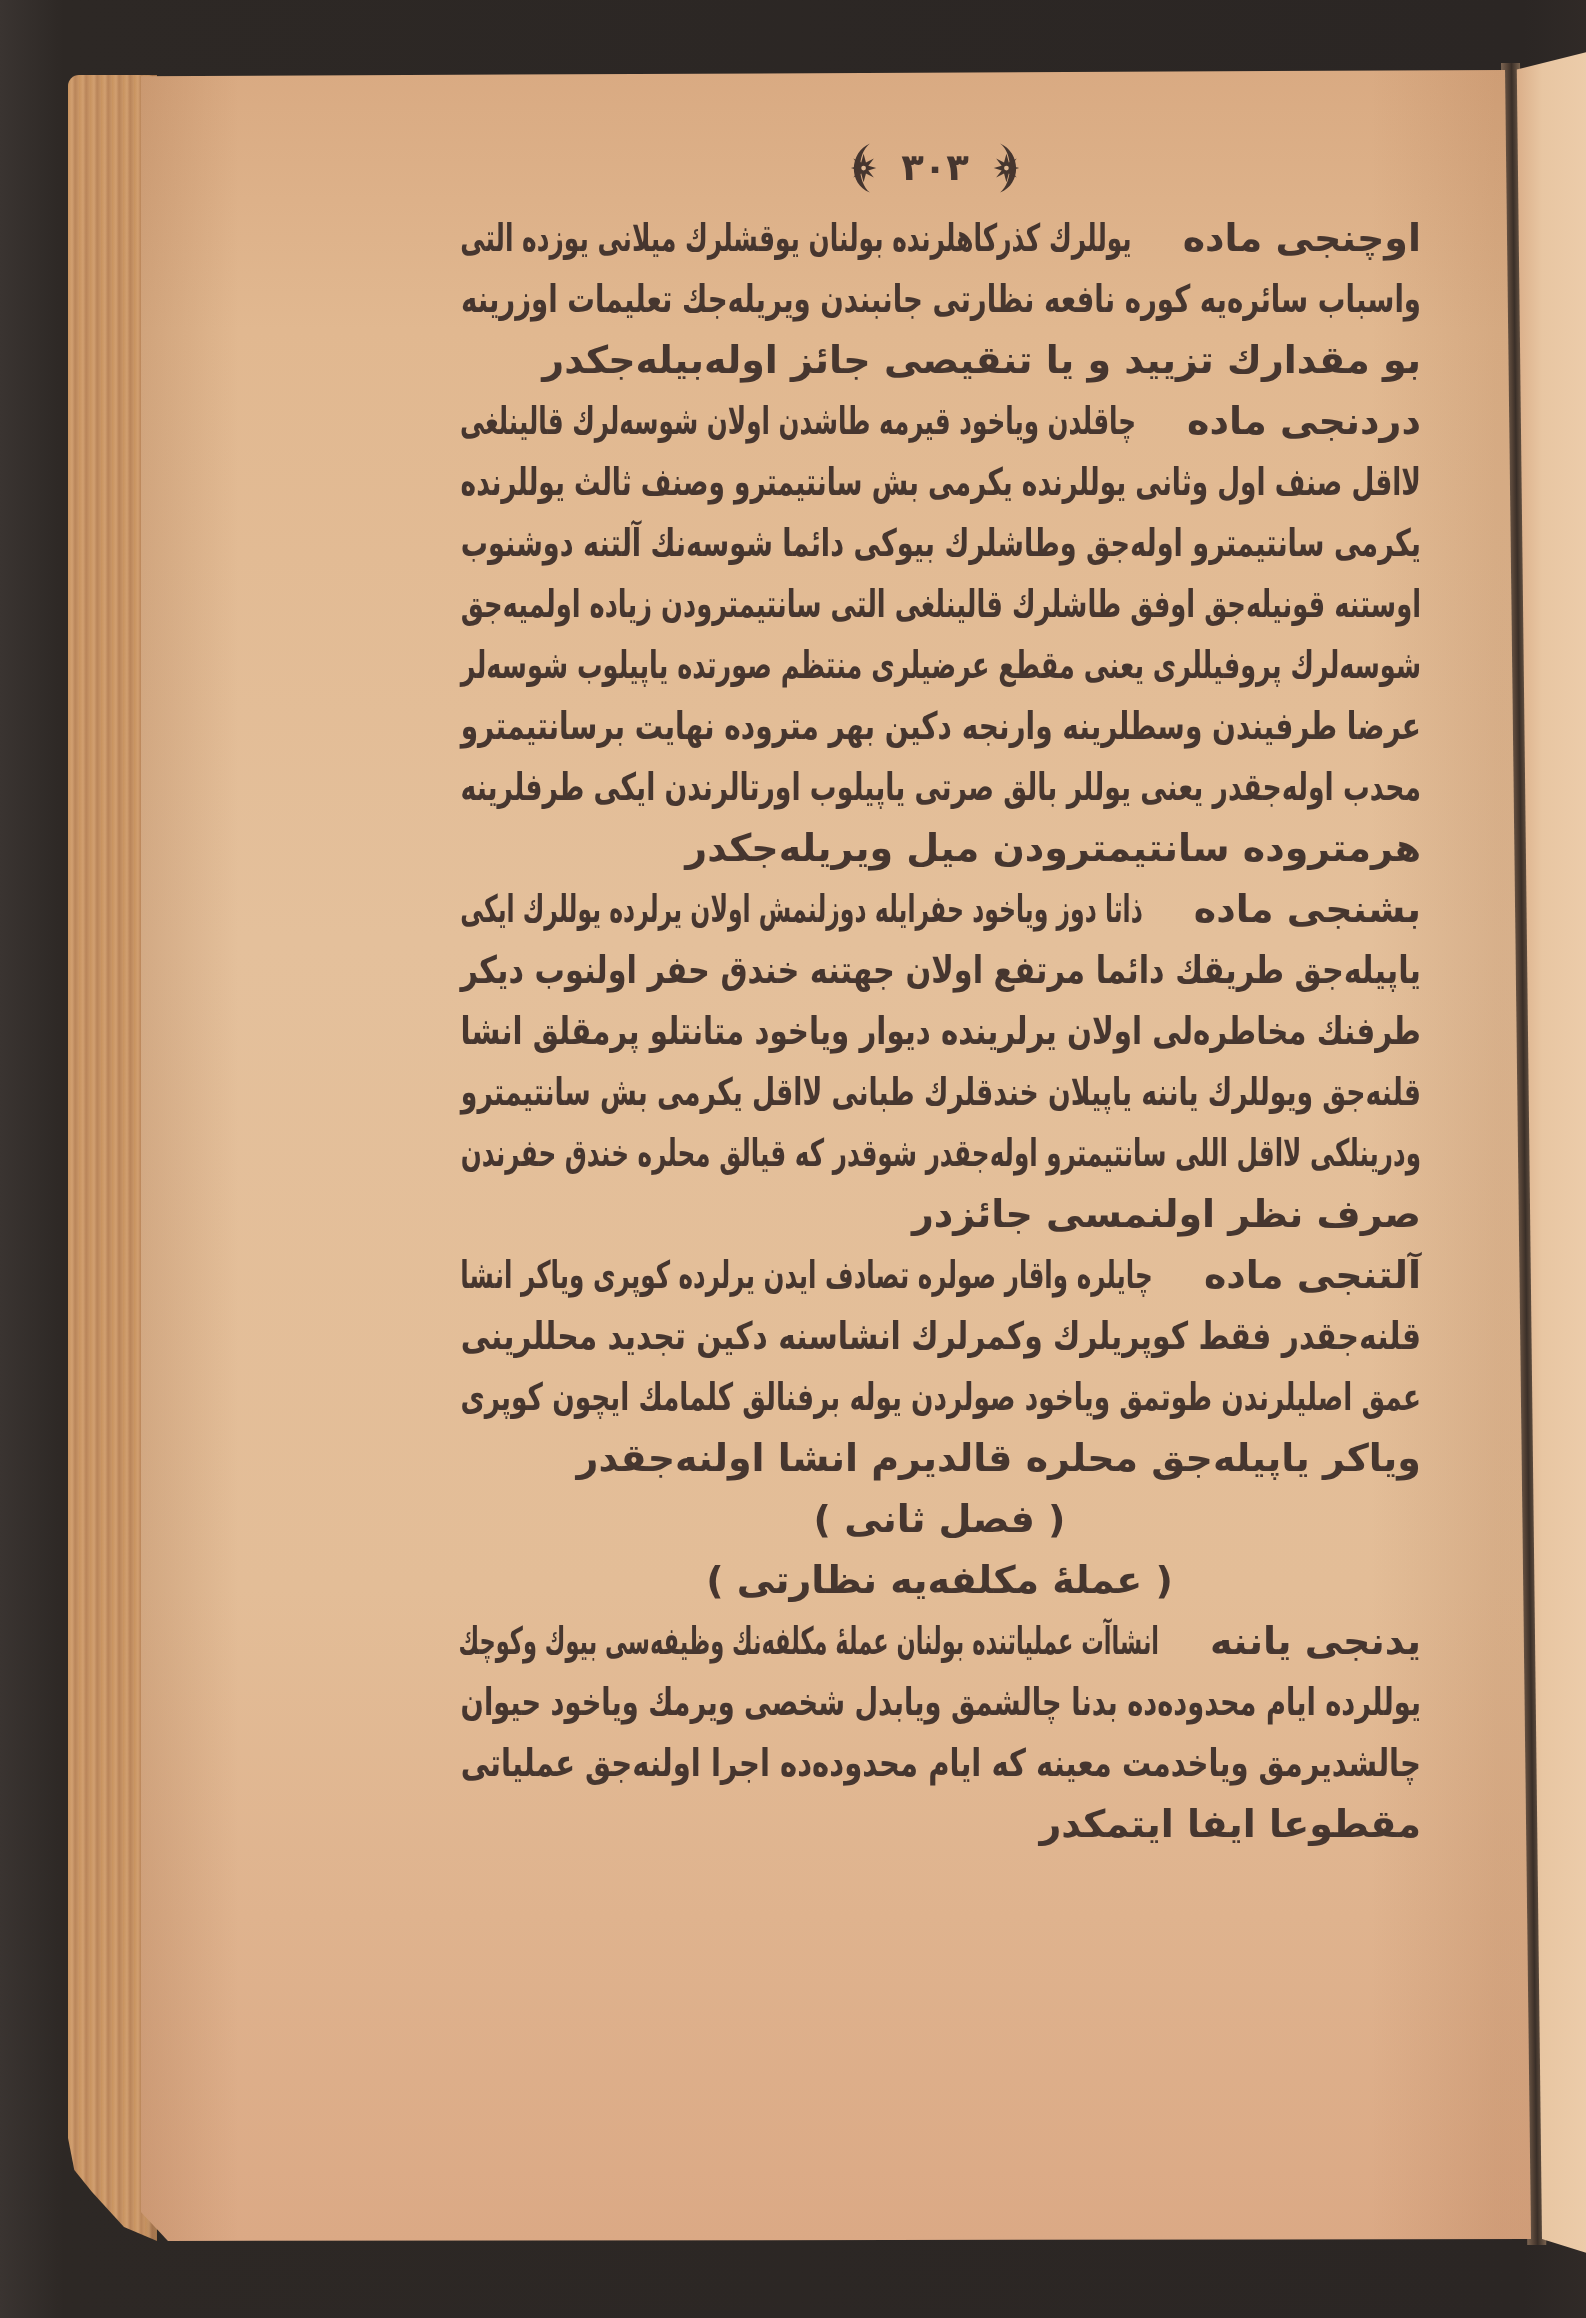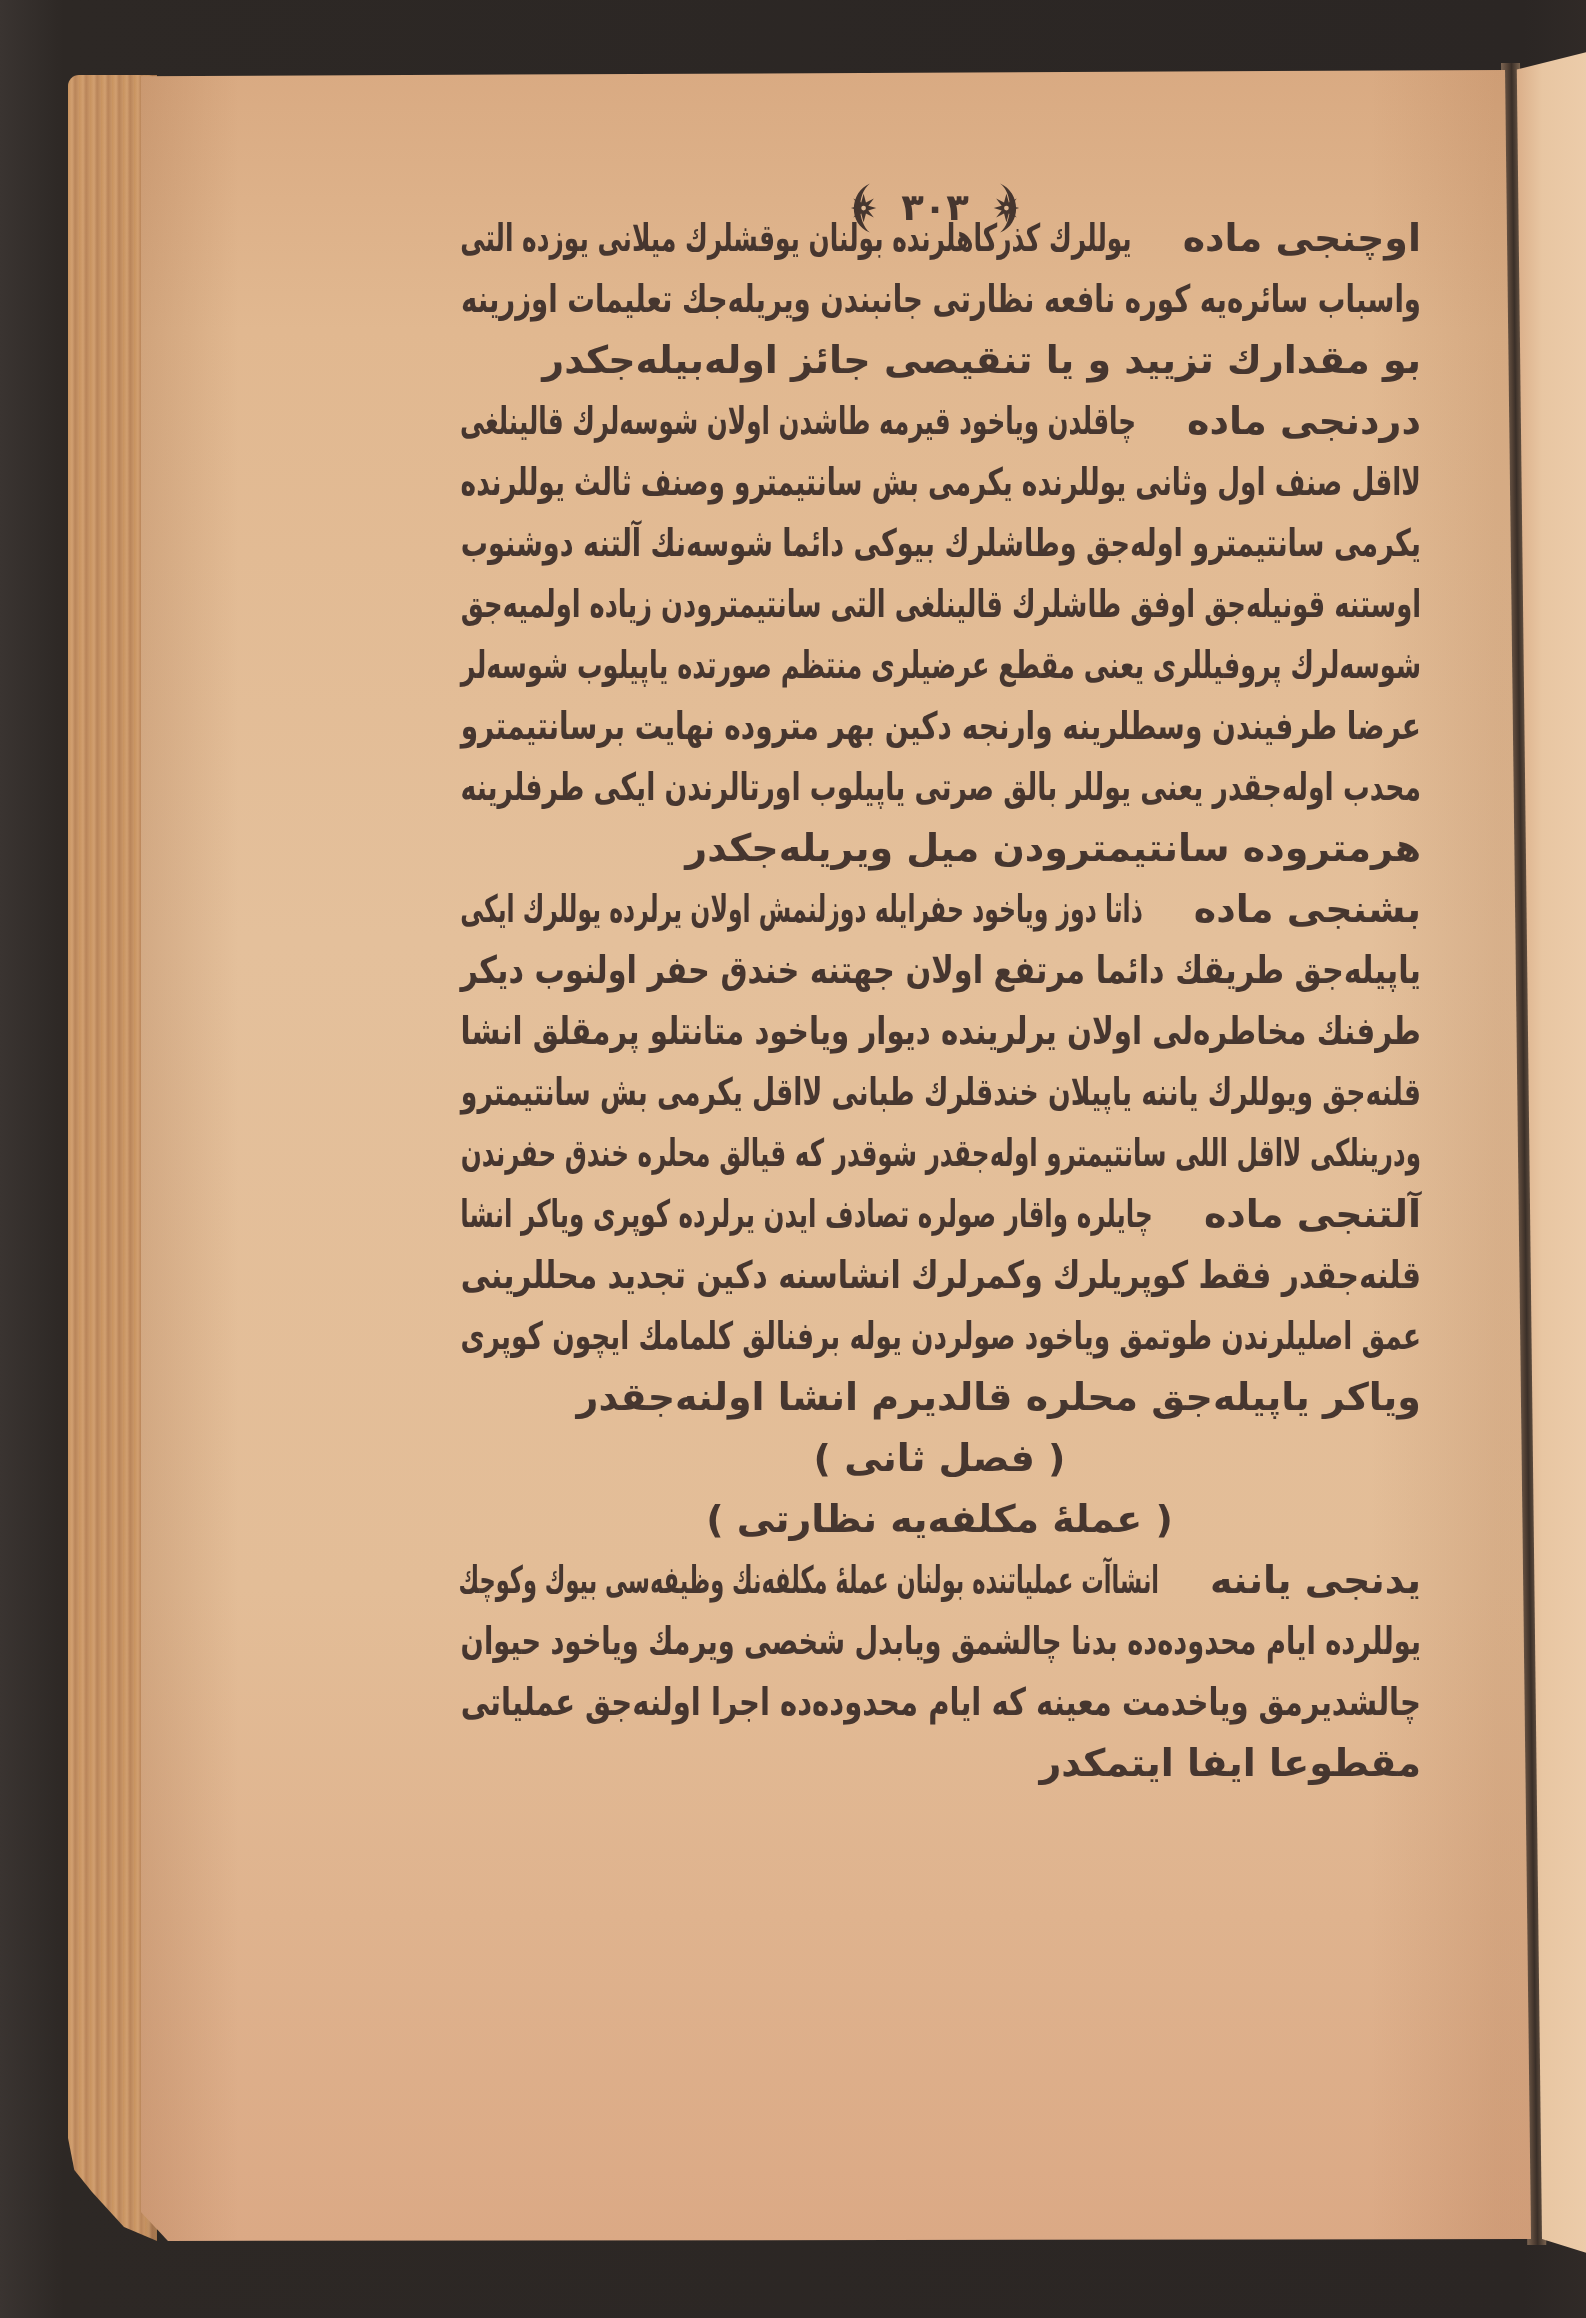--- a/index.html
+++ b/index.html
@@ -40,21 +40,20 @@
     position: absolute; left: 1512px; top: 52px; width: 75px; height: 2203px;
     clip-path: polygon(4.8px 17.5px, 100% 0, 100% 2201px, 30px 2187px);
     background: linear-gradient(90deg, #d8aa84 0%, #e8c6a2 40%, #ecccaa 100%);
   }
 
   
   .header {
     position: absolute; left: 843px; top: 140px; width: 184px; height: 56px;
     display: flex; align-items: center; justify-content: space-between; direction: ltr;
     color: #46362f;
-    margin-top: 40px;
   }
   .header svg { display: block; }
   .pgnum {
     font-family: "DejaVu Sans", sans-serif; font-weight: bold; font-size: 37px;
     line-height: 56px; color: #46362f; letter-spacing: 3.2px;
   }
 
   
   .text-block {
     position: absolute; left: 458px; top: 208px; width: 963px;
@@ -151,20 +150,23 @@
     </div>
   <div class="row">
       <div class="txt fit" style="white-space: nowrap; transform: scaleX(0.771628);">طرفنك مخاطره‌لی اولان یرلرینده دیوار ویاخود متانتلو پرمقلق انشا</div>
     </div>
   <div class="row">
       <div class="txt fit" style="white-space: nowrap; transform: scaleX(0.701968);">قلنه‌جق ویوللرك یاننه یاپیلان خندقلرك طبانی لااقل یكرمی بش سانتیمترو</div>
     </div>
   <div class="row">
       <div class="txt fit" style="white-space: nowrap; transform: scaleX(0.649358);">ودرینلكی لااقل اللی سانتیمترو اوله‌جقدر شوقدر كه قیالق محلره خندق حفرندن</div>
     </div>
+  <div class="row">
+      <div class="txt fit end" style="white-space: nowrap; transform: scaleX(1);">صرف نظر اولنمسی جائزدر</div>
+    </div>
 
   <div class="row">
       <div class="lbl">آلتنجی ماده</div>
       <div class="txt fit" style="white-space: nowrap; transform: scaleX(0.648629);">چایلره واقار صولره تصادف ایدن یرلرده كوپری ویاكر انشا</div>
     </div>
   <div class="row">
       <div class="txt fit" style="white-space: nowrap; transform: scaleX(0.784605);">قلنه‌جقدر فقط كوپریلرك وكمرلرك انشاسنه دكین تجدید محللرینی</div>
     </div>
   <div class="row">
       <div class="txt fit" style="white-space: nowrap; transform: scaleX(0.694731);">عمق اصلیلرندن طوتمق ویاخود صولردن یوله برفنالق كلمامك ایچون كوپری</div>

